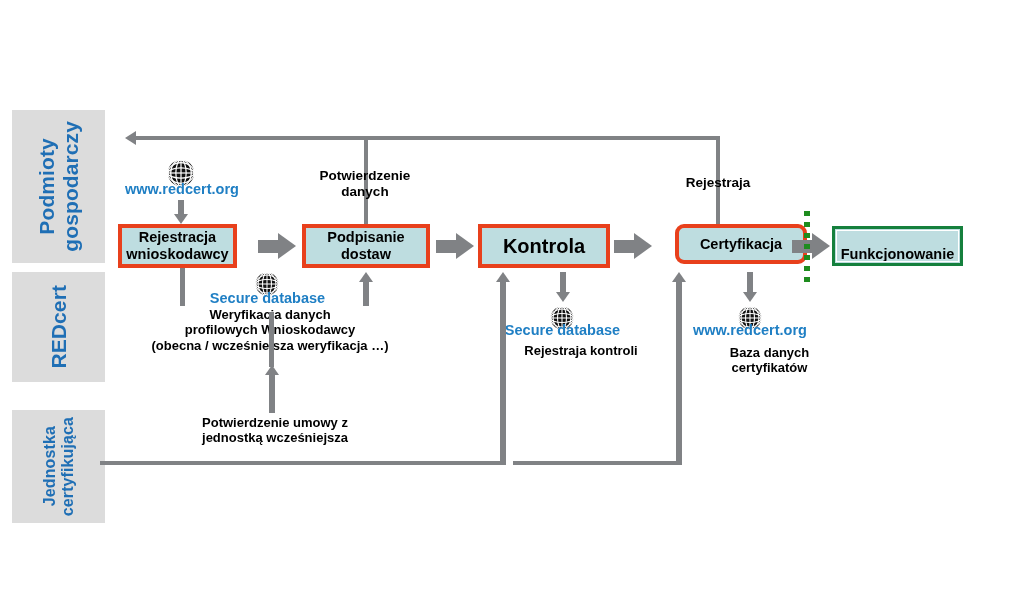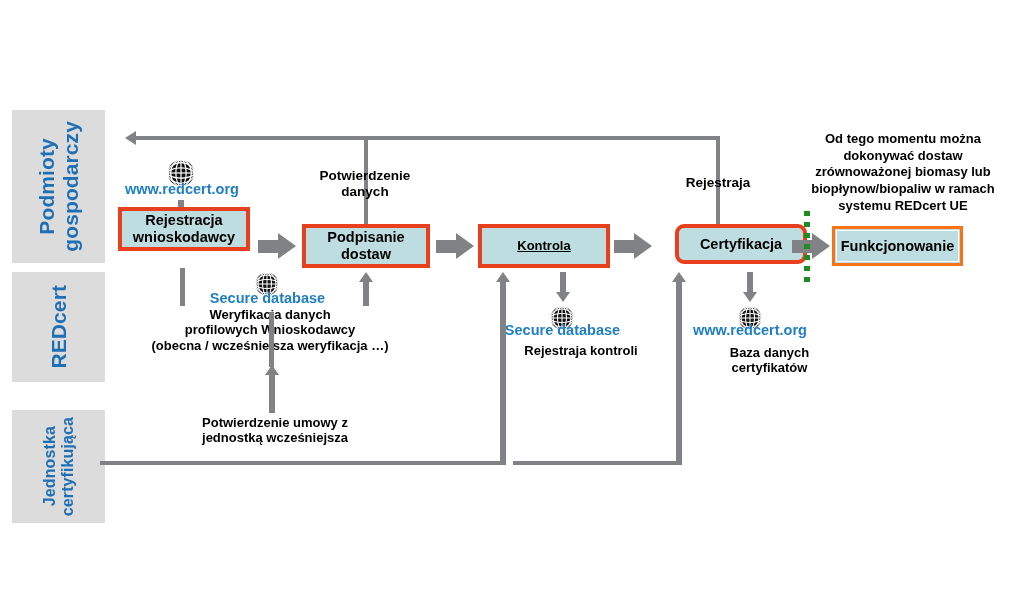--- a/index.html
+++ b/index.html
@@ -45,23 +45,24 @@
     display: flex;
     align-items: center;
     justify-content: center;
     text-align: center;
     box-sizing: border-box;
   }
   .pbox-red {
     border: 4px solid #e8401c;
   }
   .pbox-green {
-    border: 3px solid #f97316;
+    border: 3px solid #15803d;
     outline: 1px solid #ffffff;
     outline-offset: -5px;
+    align-items: flex-end;
   }
   .pbox span {
     color: #000000;
     font-weight: bold;
     line-height: 1.15;
     white-space: pre-line;
   }
 
   
   .line-h {
@@ -178,57 +179,52 @@
 
   <div class="line-v" style="left:716px; top:136px; width:4px; height:88px;"></div>
 
   <div class="line-v" style="left:364px; top:136px; width:4px; height:88px;"></div>
 
   <div class="anno" style="left:290px; top:168px; width:150px; font-size:13.5px;">Potwierdzenie
 danych</div>
 
   <div class="anno" style="left:668px; top:175px; width:100px; font-size:13.5px;">Rejestraja</div>
 
-  <div class="anno" style="left:792px; top:131px; width:222px; font-size:13px; line-height:1.28;">Od tego momentu można
-dokonywać dostaw
-zrównoważonej biomasy lub
-biopłynow/biopaliw w ramach
-systemu REDcert UE</div>
 
   <svg class="globe" style="left:166px; top:158px;" width="30" height="30" viewBox="0 0 32 32">
     <circle cx="16" cy="16" r="14" fill="#111111"></circle>
     <g stroke="#ffffff" stroke-width="1.3" fill="none">
       <ellipse cx="16" cy="16" rx="14" ry="5.5"></ellipse>
       <ellipse cx="16" cy="16" rx="14" ry="11"></ellipse>
       <ellipse cx="16" cy="16" rx="5.5" ry="14"></ellipse>
       <ellipse cx="16" cy="16" rx="11" ry="14"></ellipse>
       <line x1="2" y1="16" x2="30" y2="16"></line>
       <line x1="16" y1="2" x2="16" y2="30"></line>
     </g>
   </svg>
 
   <div class="anno-blue" style="left:112px; top:181px; width:140px; font-size:14.5px;">www.redcert.org</div>
 
   <div class="tarrow down" style="left:174px; top:200px; width:14px; height:24px;">
     <div class="stem" style="height:16px;"></div>
     <div class="tip"></div>
   </div>
 
-  <div class="pbox pbox-red" style="left:118px; top:207px; width:132px; height:44px;justify-content:center;">
+  <div class="pbox pbox-red" style="left:118px; top:224px; width:119px; height:44px;justify-content:center;">
     <span style="font-size:14.5px;">Rejestracja
 wnioskodawcy</span>
   </div>
 
   <div class="pbox pbox-red" style="left:302px; top:224px; width:128px; height:44px;">
     <span style="font-size:14.5px;">Podpisanie
 dostaw</span>
   </div>
 
   <div class="pbox pbox-red" style="left:478px; top:224px; width:132px; height:44px;">
-    <span style="font-size:13px;text-decoration:underline;">Kontrola</span>
+    <span style="font-size:20px;">Kontrola</span>
   </div>
 
   <div class="pbox pbox-red" style="left:675px; top:224px; width:132px; height:40px;border-radius:9px;">
     <span style="font-size:14.5px;">Certyfikacja</span>
   </div>
 
   <div class="pbox pbox-green" style="left:832px; top:226px; width:131px; height:40px;">
     <span style="font-size:14.5px;">Funkcjonowanie</span>
   </div>
 

